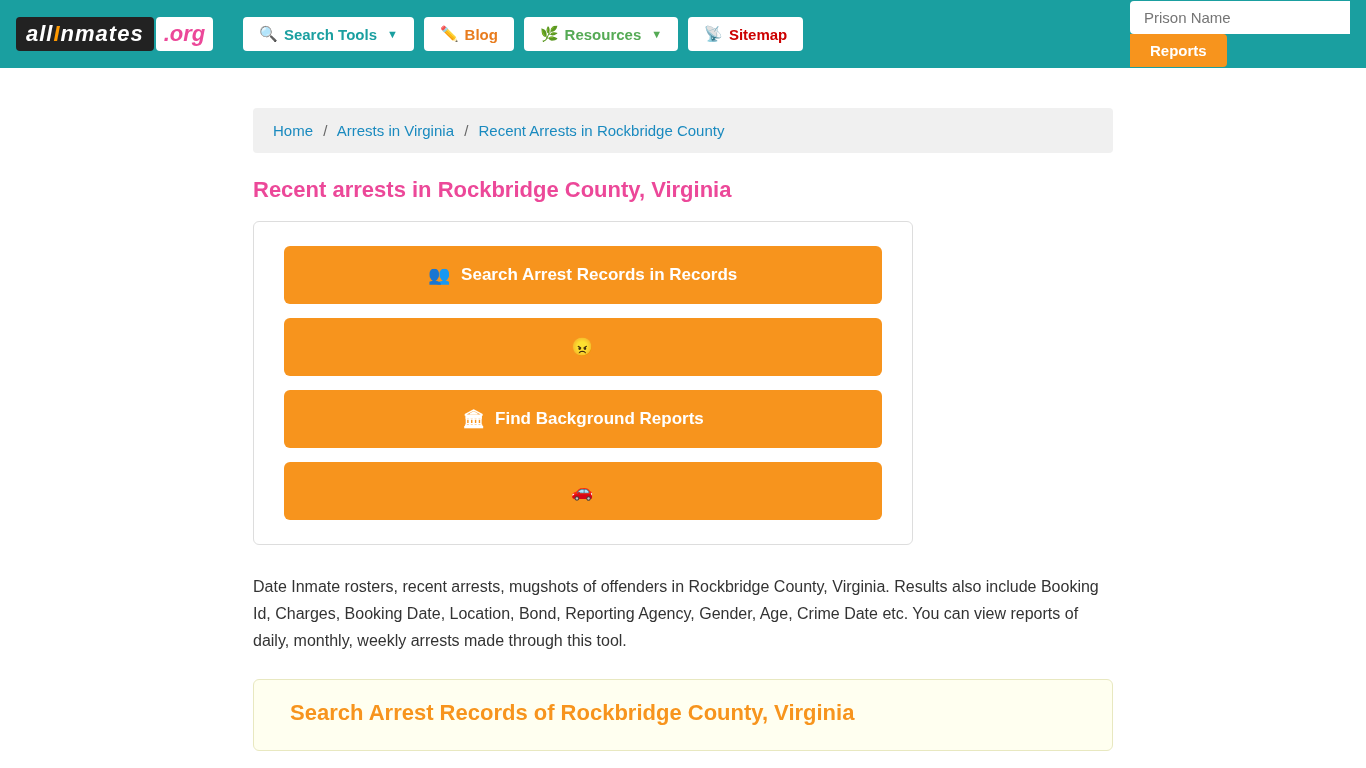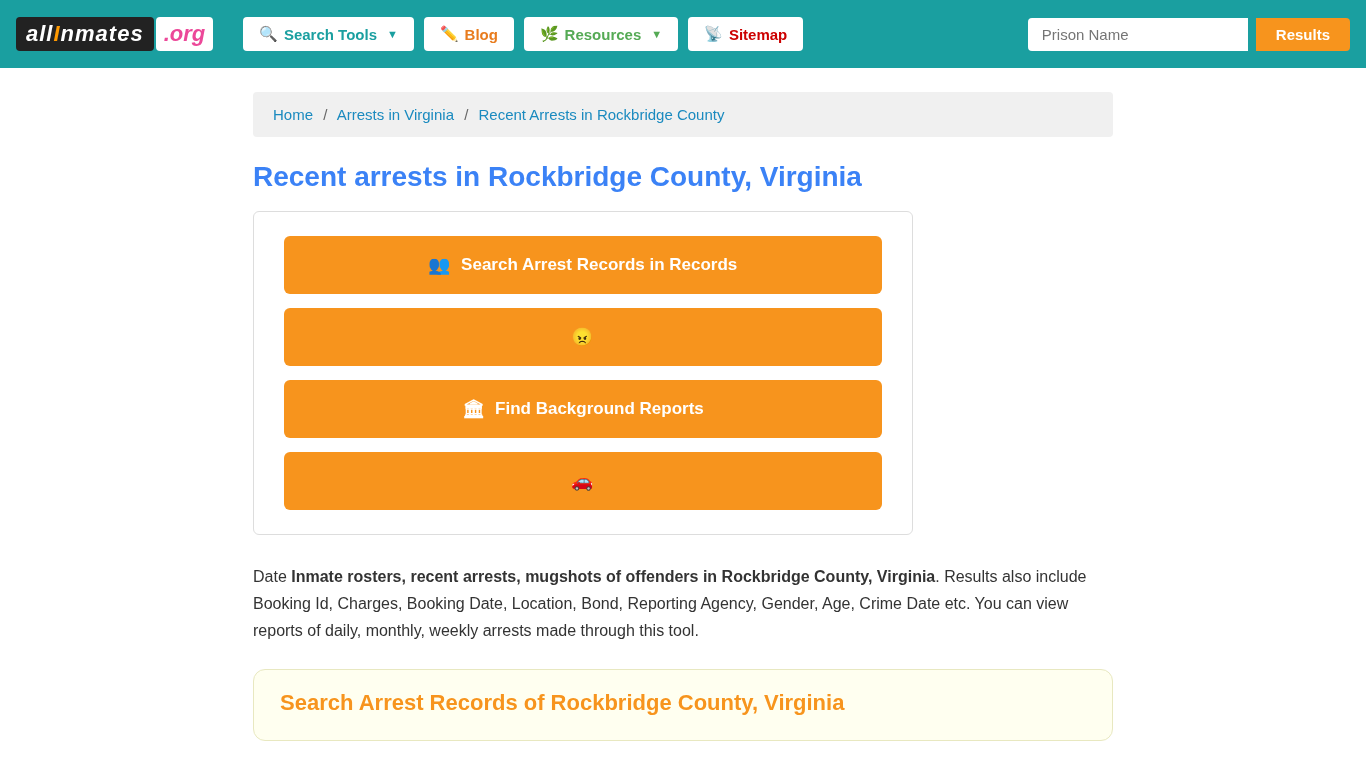--- a/index.html
+++ b/index.html
@@ -54,21 +54,22 @@
       white-space: nowrap;
     }
     .nav-btn .caret { font-size: 11px; margin-left: 4px; }
     .nav-btn.blog { color: #e87c1e; }
     .nav-btn.resources { color: #5a5; }
     .nav-btn.sitemap { color: #c00; }
     .nav-spacer { flex: 1; }
     .search-box-nav {
       display: flex;
       align-items: flex-start;
-      gap: 8px;
+      gap: 0;
+      flex-direction: column;
     }
     .search-input-nav {
       padding: 8px 14px;
       font-size: 15px;
       border: none;
       border-radius: 4px 0 0 4px;
       outline: none;
       width: 220px;
       color: #999;
     }
@@ -79,44 +80,44 @@
       padding: 8px 20px;
       font-size: 15px;
       font-weight: bold;
       border-radius: 0 4px 4px 0;
       cursor: pointer;
     }
 
     
     .content-wrap {
       max-width: 900px;
-      margin: 24px auto;
+      margin: 40px auto;
       padding: 0 20px;
     }
 
     
     .breadcrumb {
       background: #f0f0f0;
       border-radius: 4px;
       padding: 14px 20px;
       margin-bottom: 24px;
       font-size: 15px;
     }
     .breadcrumb a {
       color: #1a8abf;
       text-decoration: none;
     }
     .breadcrumb .sep { margin: 0 6px; color: #666; }
     .breadcrumb .current { color: #1a8abf; }
 
     
     .page-title {
-      font-size: 28px;
-      font-weight: bold;
-      color: #3b82f6;
+      font-size: 22px;
+      font-weight: bold;
+      color: #ec4899;
       margin-bottom: 18px;
     }
 
     
     .button-box {
       border: 1px solid #ddd;
       border-radius: 6px;
       padding: 24px 30px;
       margin-bottom: 28px;
       display: flex;
@@ -141,28 +142,28 @@
     }
     .action-btn .btn-icon { font-size: 18px; }
 
     
     .description {
       font-size: 16px;
       line-height: 1.7;
       color: #333;
       margin-bottom: 24px;
     }
-    .description strong { font-weight: bold; }
+    .description strong { font-weight: normal; }
 
     
     .search-section {
       background: #fffff0;
       border: 1px solid #e8e8c0;
-      border-radius: 12px;
-      padding: 20px 26px;
+      border-radius: 6px;
+      padding: 20px 36px;
     }
     .search-section-title {
       font-size: 22px;
       font-weight: bold;
       color: #f7941d;
       margin-bottom: 4px;
     }
   </style>
 </head>
 <body>
@@ -195,21 +196,21 @@
   <button class="nav-btn sitemap">
     <span>📡</span>
     <span>Sitemap</span>
   </button>
 
   <div class="nav-spacer"></div>
 
   <div class="search-box-nav">
     <input class="search-input-nav" type="text" placeholder="Prison Name" style="">
     <button class="search-btn-nav">
-      <span>Results</span>
+      <span>Reports</span>
     </button>
   </div>
 </nav>
 
 <div class="content-wrap">
 
   <div class="breadcrumb">
     <a href="#">Home</a>
     <span class="sep">/</span>
     <a href="#">Arrests in Virginia</a>

